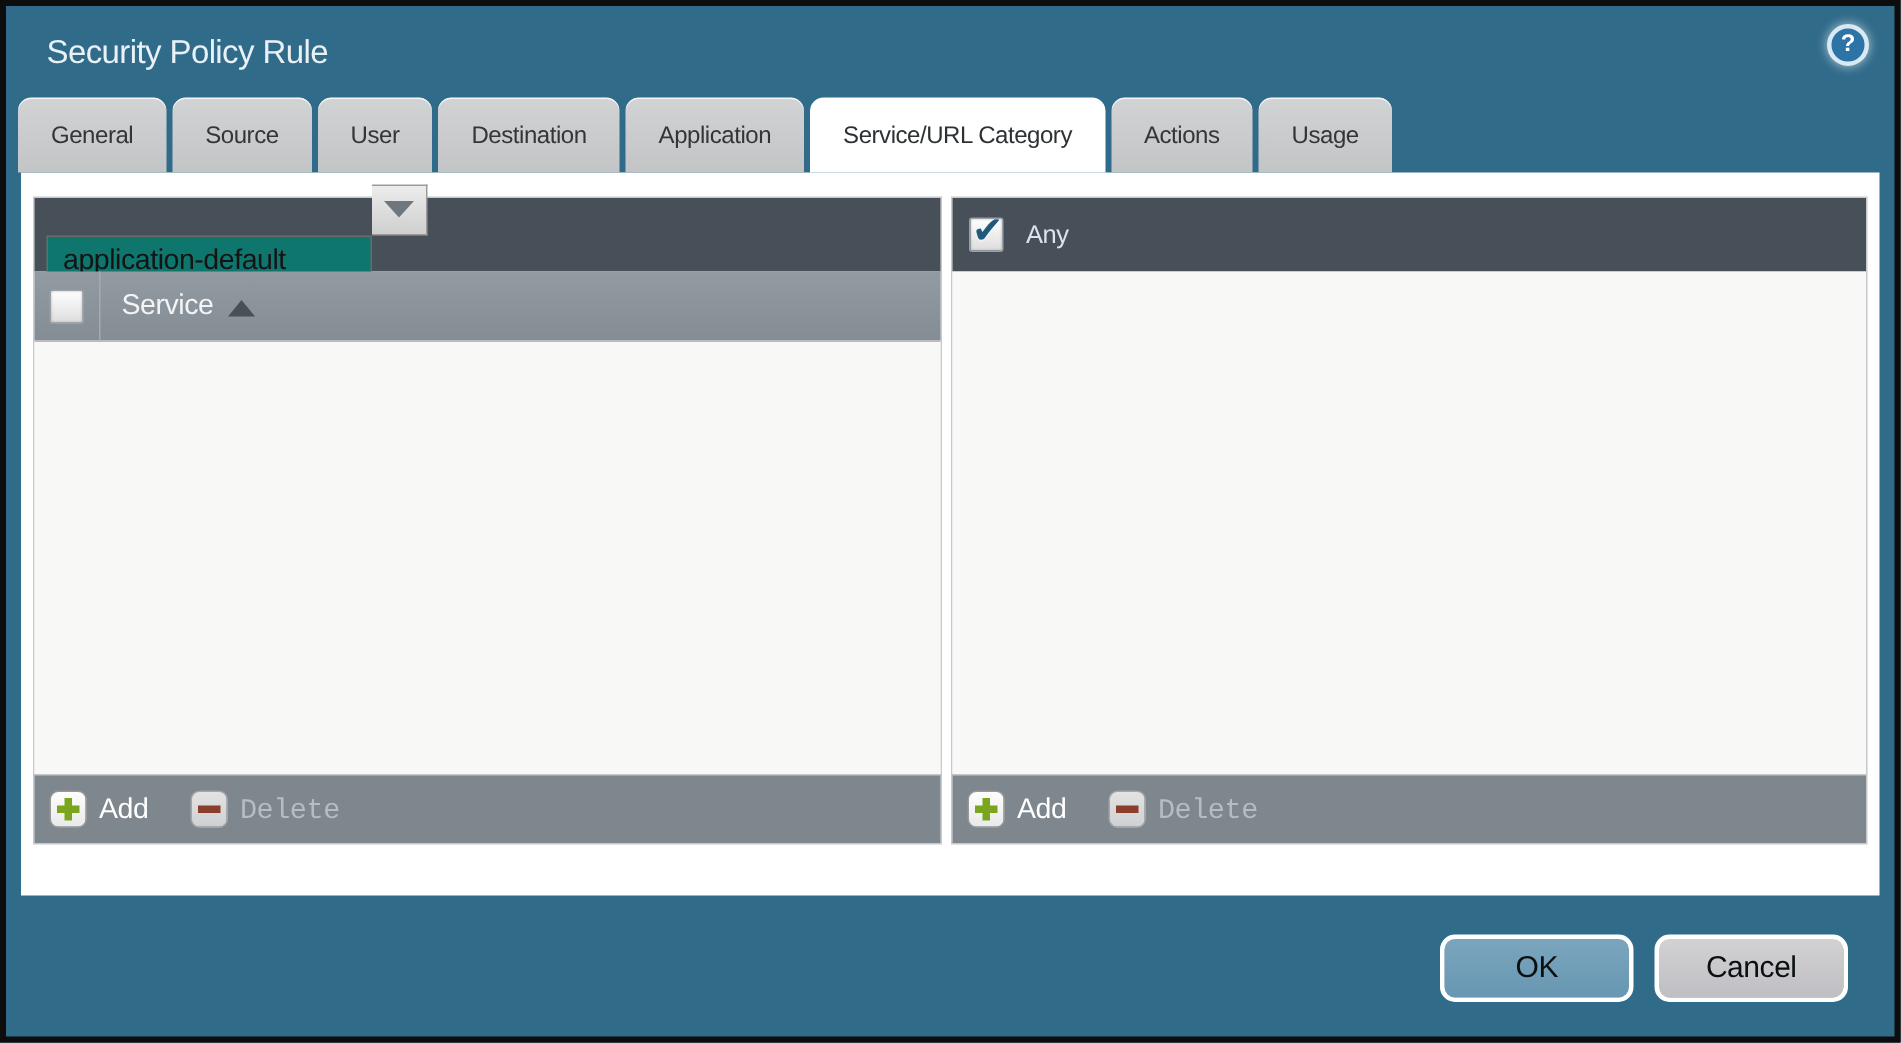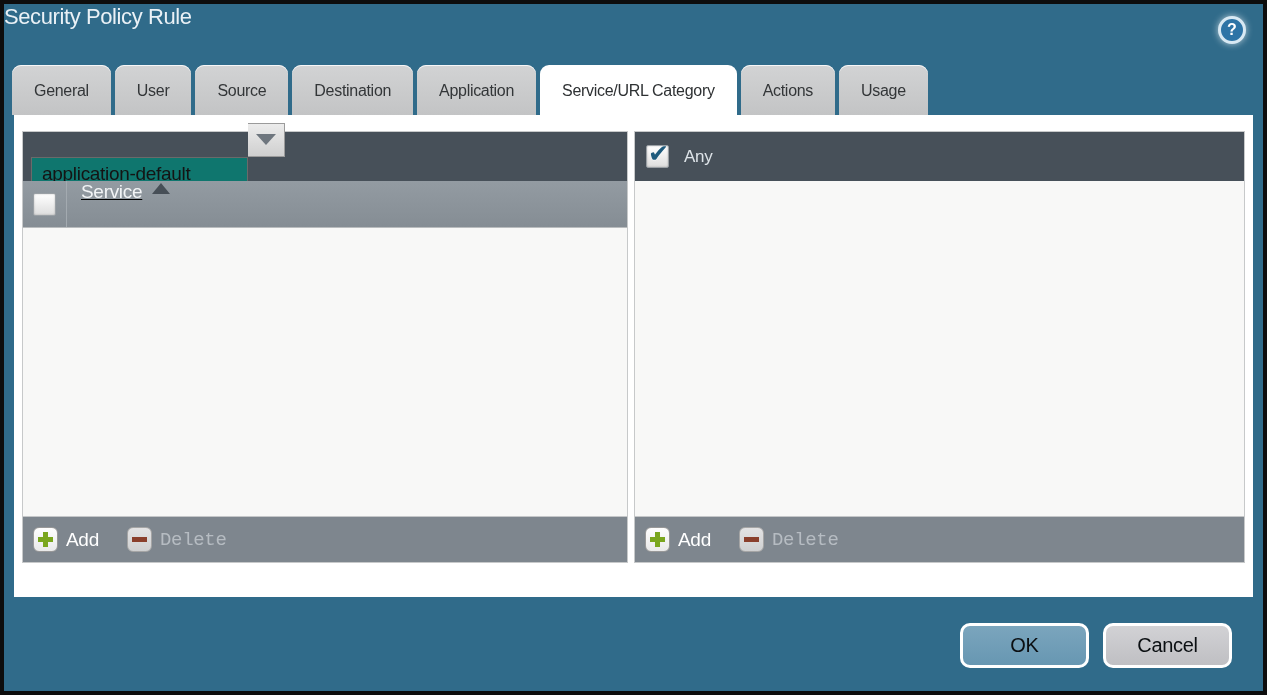--- a/index.html
+++ b/index.html
@@ -10,21 +10,22 @@
     width: 1267px; height: 695px;
     border: 4px solid #0d0d0d;
     background: #306b8a;
     position: relative;
     overflow: hidden;
   }
 
   
   .titlebar {
     height: 61px;
-    display: flex; 
+    display: flex; align-items: center;
+    padding-left: 27px;
     position: relative;
   }
   .title {
     color: #eaf1f6;
     font-size: 22px;
     letter-spacing: -0.4px;
   }
   .help {
     position: absolute; top: 12px; right: 17px;
     width: 28px; height: 28px;
@@ -111,23 +112,22 @@
     width: 0; height: 0;
     border-left: 10px solid transparent;
     border-right: 10px solid transparent;
     border-top: 11px solid #6e767e;
   }
 
   
   .hdr {
     height: 47px; flex: 0 0 47px;
     background: linear-gradient(#939ba2, #858d94);
-    display: flex; align-items: flex-start;
+    display: flex; align-items: center;
     border-bottom: 1px solid #b9bcbe;
-    text-decoration: underline;
   }
   .cb-cell {
     width: 44px; align-self: stretch;
     display: flex; align-items: center; justify-content: center;
     border-right: 1px solid #a3aab0;
   }
   .hdr-label {
     color: #f2f4f6;
     font-size: 19px;
     margin-left: 14px;
@@ -235,22 +235,22 @@
 
 <div class="dialog">
 
   <div class="titlebar">
     <span class="title">Security Policy Rule</span>
     <div class="help">?</div>
   </div>
 
   <div class="tabs">
     <div class="tab">General</div>
+    <div class="tab">Source</div>
     <div class="tab">User</div>
-    <div class="tab">Source</div>
     <div class="tab">Destination</div>
     <div class="tab">Application</div>
     <div class="tab active">Service/URL Category</div>
     <div class="tab">Actions</div>
     <div class="tab">Usage</div>
   </div>
 
   <div class="content">
 
     <div class="panel left">

